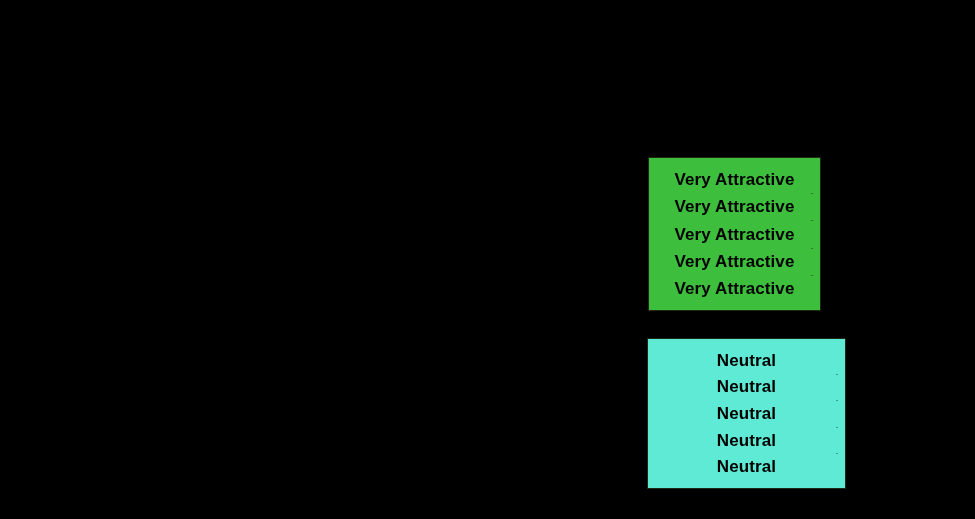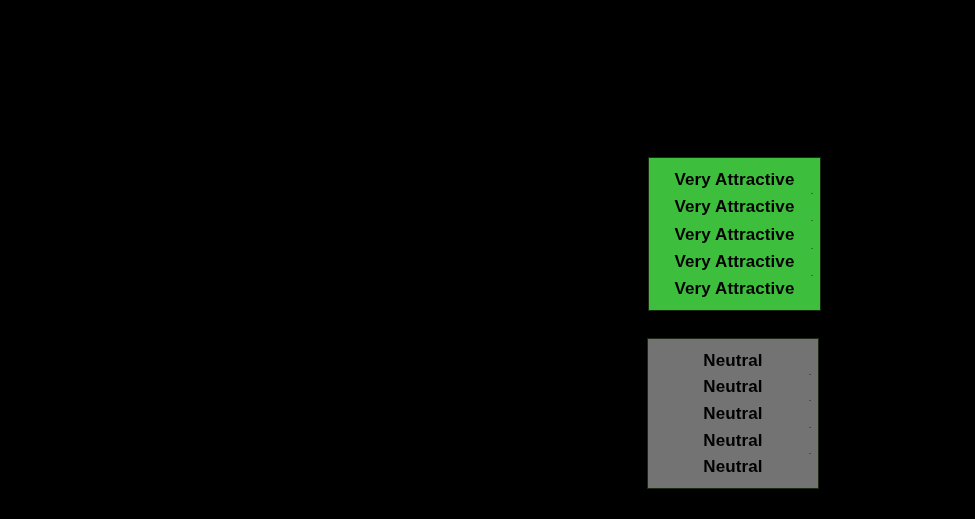--- a/index.html
+++ b/index.html
@@ -72,23 +72,23 @@
     background: #3dbf3d;
   }
   #panel-very-attractive .label-row {
     font-size: 17px;
   }
 
   
   #panel-neutral {
     left: 647px;
     top: 338px;
-    width: 172px;
+    width: 199px;
     height: 151px;
-    background: #737373;
+    background: #5eead4;
   }
   #panel-neutral .label-row {
     font-size: 17px;
   }
 </style>
 </head>
 <body>
 
 <div id="page-root">
 

